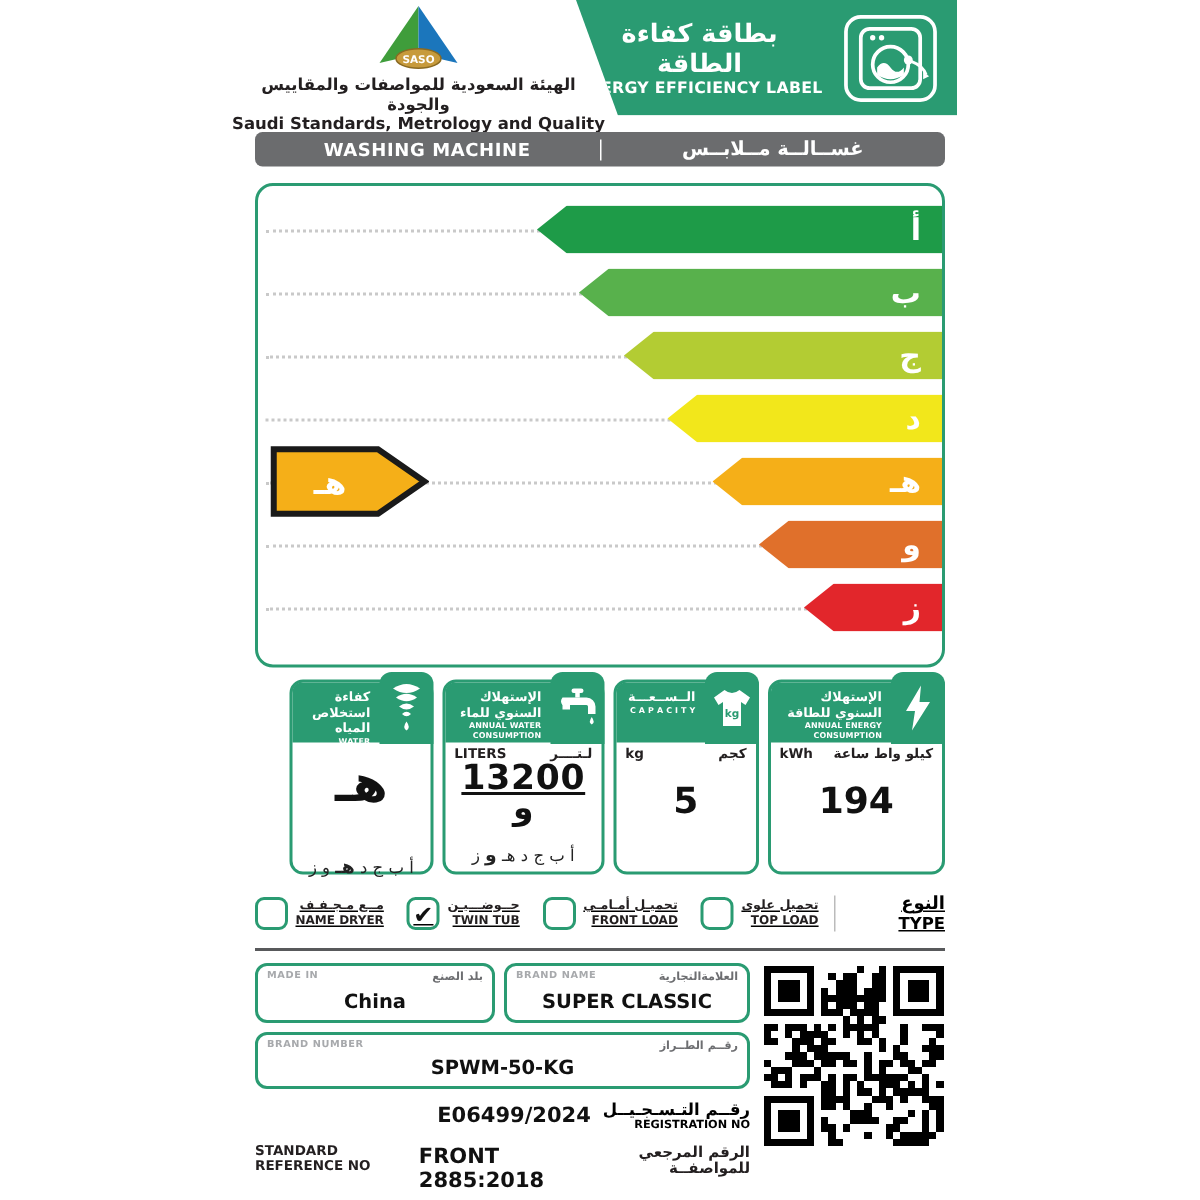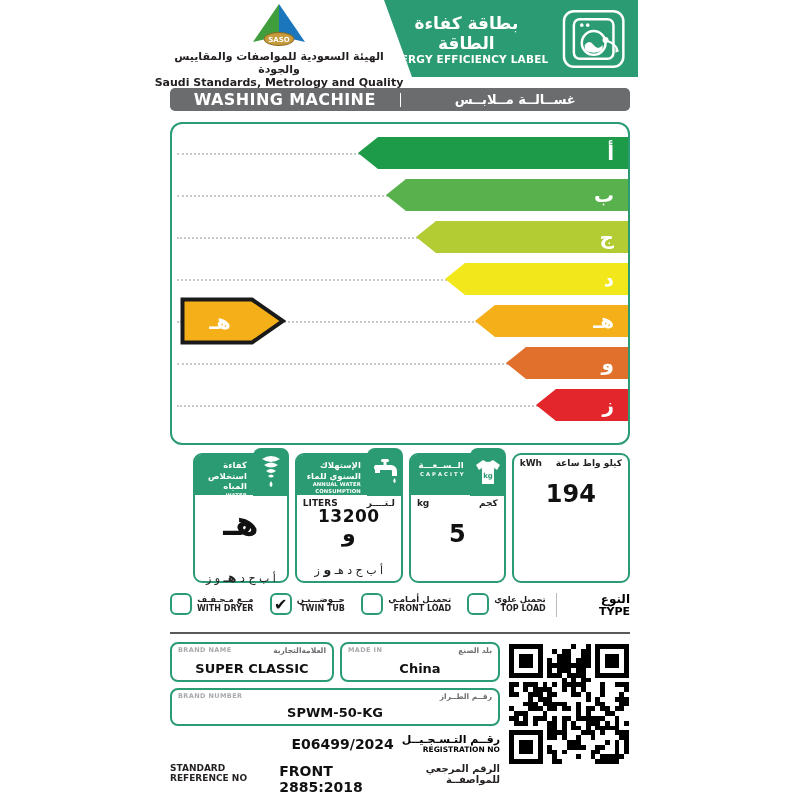--- a/index.html
+++ b/index.html
@@ -16,21 +16,21 @@
   .banner { position:absolute; right:-8px; top:0; width:254px; height:77px; background:#2A9B72;
             clip-path:polygon(0 0, 100% 0, 100% 100%, 28px 100%); display:flex; align-items:center; }
   .banner-text { text-align:center; color:#fff; margin-right:6px; }
   .banner-ar { font-size:17px; font-weight:bold; direction:rtl; }
   .banner-en { font-size:10.5px; font-weight:bold; letter-spacing:.2px; }
   .wash-icon { margin:0 8px 0 6px; }
 
   
   .product-bar { position:relative; margin-top:6px; height:23px; background:#6b6c6e; border-radius:5px;
                  display:flex; align-items:center; color:#fff; font-weight:bold; }
-  .product-en { flex:1; text-align:center; font-size:16px; letter-spacing:.4px; }
+  .product-en { flex:1; text-align:center; font-size:12px; letter-spacing:.4px; }
   .product-sep { width:1px; height:14px; background:#fff; }
   .product-ar { flex:1; text-align:center; font-size:13px; direction:rtl; }
 
   
   .rating-box { position:relative; margin-top:11px; height:323px; border:2px solid #2A9B72; border-radius:12px; background:#fff; overflow:hidden; }
   .rows { position:absolute; inset:0; padding-top:13px; display:flex; flex-direction:column; gap:10px; }
   .rrow { position:relative; height:32px; }
   .dots { position:absolute; top:50%; left:5px; border-top:2px dotted #c9c9c9; }
   .arrow { position:absolute; right:0; top:0; height:32px; display:flex; align-items:center; justify-content:flex-end; }
   .arrow-letter { color:#fff; font-weight:bold; font-size:20px; padding-left:0; margin-right:14px; line-height:1; }
@@ -49,27 +49,27 @@
   .unit-line { display:flex; justify-content:space-between; padding:3px 6px 0 6px; font-weight:bold; color:#231f20; }
   .unit-en { font-size:9px; }
   .unit-ar { font-size:9px; direction:rtl; }
   .big-val { text-align:center; font-weight:bold; color:#111; }
   .scale-strip { position:absolute; bottom:4px; left:0; right:0; text-align:center; font-size:11px; color:#222; direction:rtl; }
   .scale-strip b { font-size:12.5px; }
 
   
   .we-val { font-size:34px; margin-top:8px; }
   
-  .wc-val { font-size:17px; margin-top:-2px; letter-spacing:.5px; }
+  .wc-val { font-size:23px; margin-top:-2px; text-decoration:underline; letter-spacing:.5px; }
   .wc-grade { font-size:22px; margin-top:-3px; line-height:1; }
   
   .cap-val { font-size:24px; margin-top:12px; }
 
   
-  .type-row { display:flex; align-items:flex-start; margin-top:10px; height:32px; }
+  .type-row { display:flex; align-items:center; margin-top:10px; height:32px;text-decoration:underline; }
   .chk-group { display:flex; align-items:center; gap:5px; }
   .chk { width:22px; height:22px; border:2px solid #2A9B72; border-radius:6px; background:#fff;
          display:flex; align-items:center; justify-content:center; font-size:16px; font-weight:bold; color:#111; }
   .chk-label { text-align:right; line-height:1.15; }
   .chk-ar { font-size:8.5px; font-weight:bold; direction:rtl; color:#231f20; }
   .chk-en { font-size:8px; font-weight:bold; color:#231f20; }
   .type-sep { width:1px; height:24px; background:#bbb; margin:0 8px 0 10px; }
   .type-label { text-align:right; line-height:1.1; }
   .type-ar { font-size:12px; font-weight:bold; direction:rtl;margin-left:36px; }
   .type-en { font-size:11px; font-weight:bold; }
@@ -252,37 +252,46 @@
         <div class="ibox-body">
           <div class="unit-line">
             <span class="unit-en">kg</span>
             <span class="unit-ar">كجم</span>
           </div>
           <div class="big-val cap-val">5</div>
         </div>
       </div>
 
       <div class="ibox" style="width:126px">
+        <div class="ibox-head">
+          <div class="ih-ar">الإستهلاك السنوي للطاقة</div>
+          <div class="ih-en">ANNUAL ENERGY CONSUMPTION</div>
+          <div class="ibox-tab">
+            <svg width="22" height="32" viewBox="0 0 22 32">
+              <polygon points="13,1 3,18 9,18 7,31 19,12 12,12" fill="#fff"></polygon>
+            </svg>
+          </div>
+        </div>
         <div class="ibox-body">
           <div class="unit-line">
             <span class="unit-en">kWh</span>
             <span class="unit-ar">كيلو واط ساعة</span>
           </div>
           <div class="big-val cap-val">194</div>
         </div>
       </div>
     </div>
 
     <div class="type-row">
       <div style="display:flex; flex:1; justify-content:space-between; align-items:center;" id="type-options">
           <div class="chk-group">
             <div class="chk"></div>
             <div class="chk-label">
               <div class="chk-ar">مــع مـجـفـف</div>
-              <div class="chk-en">WITH DRYER</div>
+              <div class="chk-en">NAME DRYER</div>
             </div>
           </div>
           <div class="chk-group">
             <div class="chk">✔</div>
             <div class="chk-label">
               <div class="chk-ar">حــوضـــيـن</div>
               <div class="chk-en">TWIN TUB</div>
             </div>
           </div>
           <div class="chk-group">
@@ -304,29 +313,29 @@
       <div class="type-label">
         <div class="type-ar">النوع</div>
         <div class="type-en">TYPE</div>
       </div>
     </div>
     <div class="hr-line"></div>
 
     <div class="details">
       <div class="det-left">
         <div class="det-row1">
+          <div class="fbox made-box">
+            <span class="lab-en">MADE IN</span>
+            <span class="lab-ar">بلد الصنع</span>
+            <div class="fval">China</div>
+          </div>
           <div class="fbox brand-box">
             <span class="lab-en">BRAND NAME</span>
             <span class="lab-ar">العلامةالتجارية</span>
             <div class="fval">SUPER CLASSIC</div>
-          </div>
-          <div class="fbox made-box">
-            <span class="lab-en">MADE IN</span>
-            <span class="lab-ar">بلد الصنع</span>
-            <div class="fval">China</div>
           </div>
         </div>
         <div class="fbox model-box">
           <span class="lab-en">BRAND NUMBER</span>
           <span class="lab-ar">رقــم الطــراز</span>
           <div class="fval">SPWM-50-KG</div>
         </div>
         <div class="reg-row">
           <div class="reg-num">E06499/2024</div>
           <div class="reg-labels">

